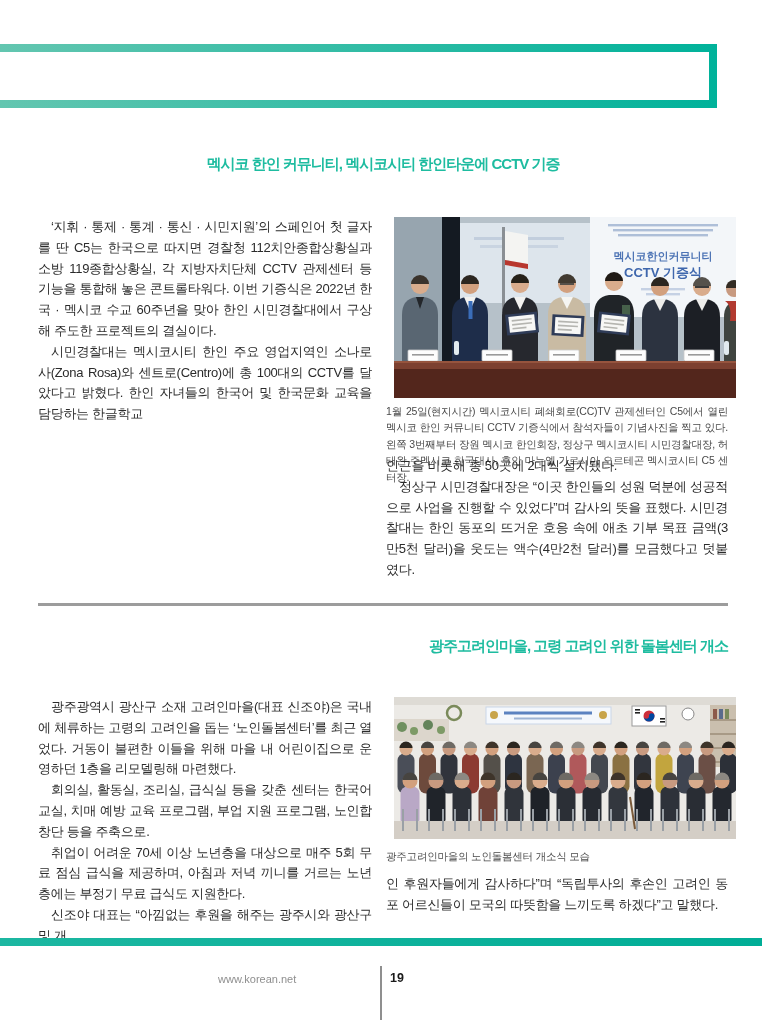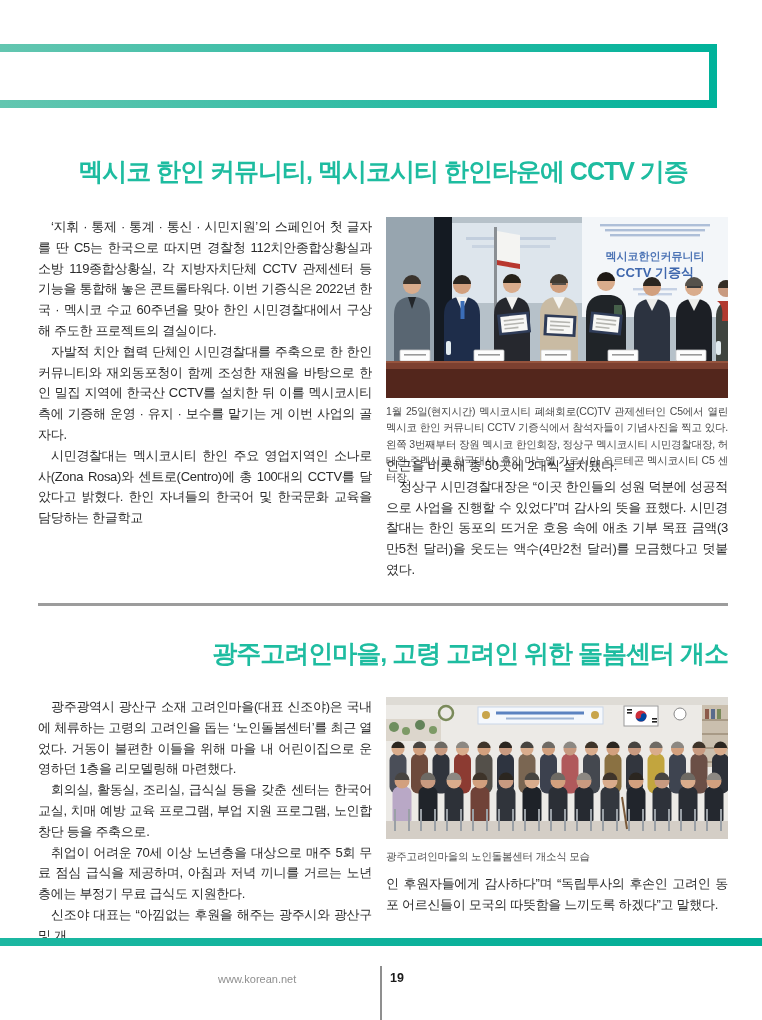--- a/index.html
+++ b/index.html
@@ -4,33 +4,33 @@
 <style>
   html,body{margin:0;padding:0;background:#ffffff;}
   body{font-family:"Liberation Sans","DejaVu Sans",sans-serif;}
   #page{position:relative;width:762px;height:1020px;background:#ffffff;overflow:hidden;}
   .abs{position:absolute;}
 
   
   .top-frame{left:0;top:44px;width:717px;height:64px;background:linear-gradient(90deg,#63c6b0,#00b29a);}
   .top-frame-inner{left:0;top:8px;width:709px;height:48px;background:#ffffff;}
 
-  .headline{left:38px;width:690px;text-align:center;font-size:25px;font-weight:bold;
+  .headline{left:38px;width:690px;text-align:center;font-size:15px;font-weight:bold;
             color:#1ebca0;letter-spacing:-1px;}
 
   .body-text{font-size:13px;line-height:20.8px;text-align:justify;color:#2b2b2b;letter-spacing:-0.3px;}
   .body-text p{margin:0;text-indent:13px;}
   .body-text p.cont{text-indent:0;}
 
   .caption{font-size:10.5px;line-height:16.4px;text-align:justify;color:#4a4a4a;letter-spacing:-0.2px;}
 
   .col-left{left:38px;width:334px;}
   .col-right{left:386px;width:342px;}
 
-  .photo-frame{left:386px;width:342px;overflow:hidden;background:#5eead4;}
+  .photo-frame{left:394px;width:342px;overflow:hidden;background:#5eead4;}
 
   .divider{left:38px;top:603px;width:690px;height:3px;background:#9c9c9c;}
 
   .bottom-band{left:0;top:938px;width:762px;height:8px;background:linear-gradient(90deg,#1cb7a1,#00ad96);}
 
   .footer-site{left:218px;top:973px;width:158px;font-size:11px;color:#8f8f8f;letter-spacing:0;}
   .footer-vline{left:380px;top:966px;width:2px;height:54px;background:#8f8f8f;}
   .footer-page{left:390px;top:971px;font-size:12.5px;font-weight:bold;color:#1a1a1a;}
 </style>
 </head>
@@ -39,21 +39,20 @@
 <div id="page">
 
   <div class="abs top-frame">
     <div class="abs top-frame-inner"></div>
   </div>
 
   <div class="abs headline" style="top:155px;">멕시코 한인 커뮤니티, 멕시코시티 한인타운에 CCTV 기증</div>
 
   <div class="abs col-left body-text" style="top:217px;">
     <p>‘지휘 · 통제 · 통계 · 통신 · 시민지원’의 스페인어 첫 글자를 딴 C5는 한국으로 따지면 경찰청 112치안종합상황실과 소방 119종합상황실, 각 지방자치단체 CCTV 관제센터 등 기능을 통합해 놓은 콘트롤타워다. 이번 기증식은 2022년 한국 · 멕시코 수교 60주년을 맞아 한인 시민경찰대에서 구상해 주도한 프로젝트의 결실이다.</p>
-    <p>자발적 치안 협력 단체인 시민경찰대를 주축으로 한 한인 커뮤니티와 재외동포청이 함께 조성한 재원을 바탕으로 한인 밀집 지역에 한국산 CCTV를 설치한 뒤 이를 멕시코시티 측에 기증해 운영 · 유지 · 보수를 맡기는 게 이번 사업의 골자다.</p>
     <p>시민경찰대는 멕시코시티 한인 주요 영업지역인 소나로사(Zona Rosa)와 센트로(Centro)에 총 100대의 CCTV를 달았다고 밝혔다. 한인 자녀들의 한국어 및 한국문화 교육을 담당하는 한글학교</p>
   </div>
 
   <div class="abs photo-frame" style="top:217px;height:181px;">
     <svg width="342" height="181" viewBox="0 0 342 181" xmlns="http://www.w3.org/2000/svg">
       <rect x="0" y="0" width="342" height="181" fill="#b6c1c9"></rect>
       <rect x="0" y="0" width="52" height="181" fill="#97a5af"></rect>
       <rect x="48" y="0" width="18" height="150" fill="#141a22"></rect>
       <rect x="66" y="6" width="130" height="80" fill="#dde5ec"></rect>
       <rect x="80" y="20" width="90" height="3" fill="#c2cedd"></rect>

